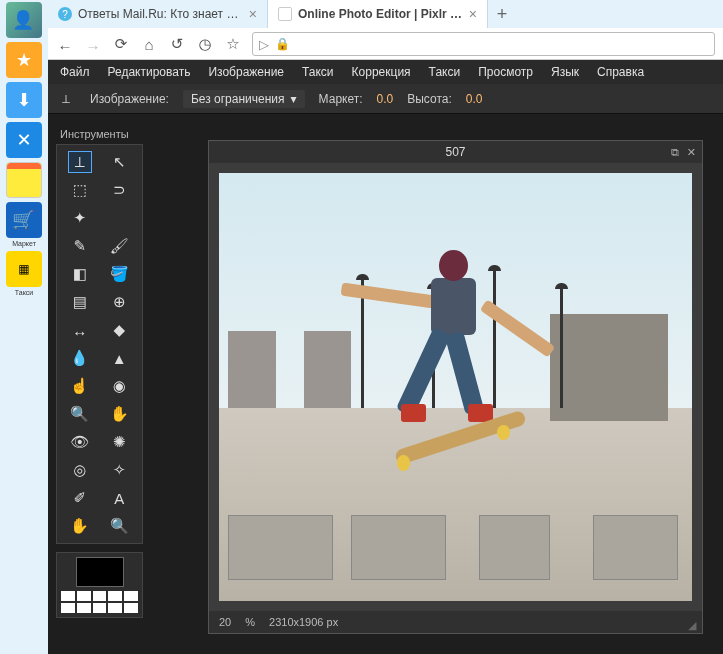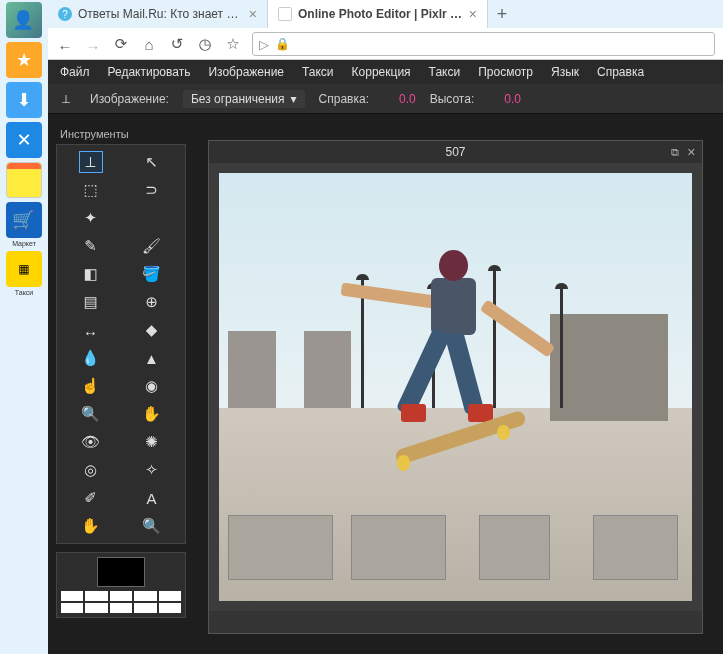--- a/index.html
+++ b/index.html
@@ -33,24 +33,24 @@
 .lock-icon { color: #f5a623; font-size:12px; }
 
 
 .app { position: absolute; left: 48px; top: 60px; right: 0; bottom: 0; background: #1e1e1e; color: #ccc; }
 .menubar { height: 24px; background: #2a2a2a; display: flex; align-items: center; padding: 0 12px; gap: 18px; font-size: 12px; color: #e0e0e0; }
 .menubar span { cursor:pointer; }
 .options-bar { height: 30px; background: #303030; display: flex; align-items: center; padding: 0 8px; gap: 14px; font-size: 12px; border-bottom:1px solid #111;}
 .opt-crop-icon { width:20px; height:20px; display:flex; align-items:center; justify-content:center;}
 .opt-label { color:#ccc; }
 .opt-select { background:#3a3a3a; padding:2px 8px; border-radius:2px; display:flex; align-items:center; gap:6px; color:#ddd;}
-.opt-val { color:#ec4899;margin-left:16px; }
-
-
-.tool-panel { position: absolute; left: 8px; top: 68px; width: 130px; }
+.opt-val { color:#fdba74; }
+
+
+.tool-panel { position: absolute; left: 8px; top: 68px; width: 87px; }
 .tool-title { font-size: 11px; color:#bbb; padding: 0 4px 4px 4px; }
 .tool-grid { background:#2d2d2d; border:1px solid #444; padding:6px 4px; display:grid; grid-template-columns: 1fr 1fr; gap: 6px 2px; }
 .tool-btn { width:24px; height:22px; display:flex; align-items:center; justify-content:center; font-size:15px; color:#ddd; cursor:pointer; justify-self:center;}
 .tool-btn.selected { border:1px solid #5af; background:#234;}
 .swatch-row { margin-top:8px; background:#2d2d2d; border:1px solid #444; padding:4px;}
 .swatch-fg { width:48px; height:30px; background:#000; border:1px solid #666; margin:0 auto;}
 .swatch-grid { display:grid; grid-template-columns:repeat(5,1fr); gap:2px; margin-top:4px;}
 .swatch-cell { height:10px; background:#fff;}
 
 
@@ -140,21 +140,21 @@
     <span>Язык</span>
     <span>Справка</span>
   </div>
   <div class="options-bar">
     <span class="opt-crop-icon">⟂</span>
     <span class="opt-label">Изображение:</span>
     <span class="opt-select">
       <span>Без ограничения</span>
       <span>▾</span>
     </span>
-    <span class="opt-label">Справка:</span>
+    <span class="opt-label">Маркет:</span>
     <span class="opt-val">0.0</span>
     <span class="opt-label">Высота:</span>
     <span class="opt-val">0.0</span>
   </div>
 
   <div class="tool-panel">
     <div class="tool-title">Инструменты</div>
     <div class="tool-grid">
       <div class="tool-btn selected">⟂</div>
       <div class="tool-btn">↖</div>
@@ -232,14 +232,20 @@
           <div class="leg-l"></div>
             <div class="leg-r"></div>
           <div class="shoe-l"></div>
             <div class="shoe-r"></div>
           <div class="board"></div>
           <div class="wheel w1"></div>
             <div class="wheel w2"></div>
         </div>
       </div>
     </div>
+    <div class="canvas-status">
+      <span>20</span>
+      <span>%</span>
+      <span>2310x1906 px</span>
+      <span class="resize-grip">◢</span>
+    </div>
   </div>
 </div>
 
 </body></html>

